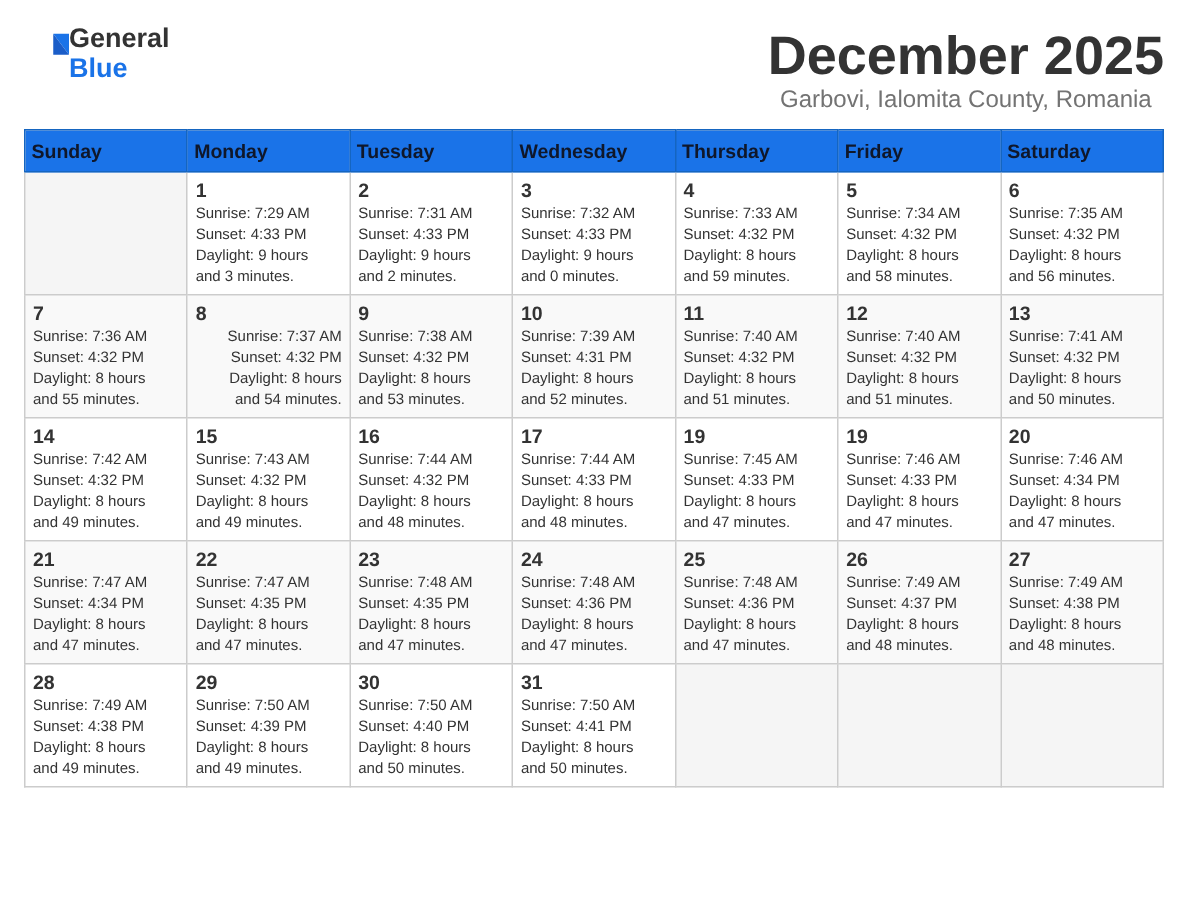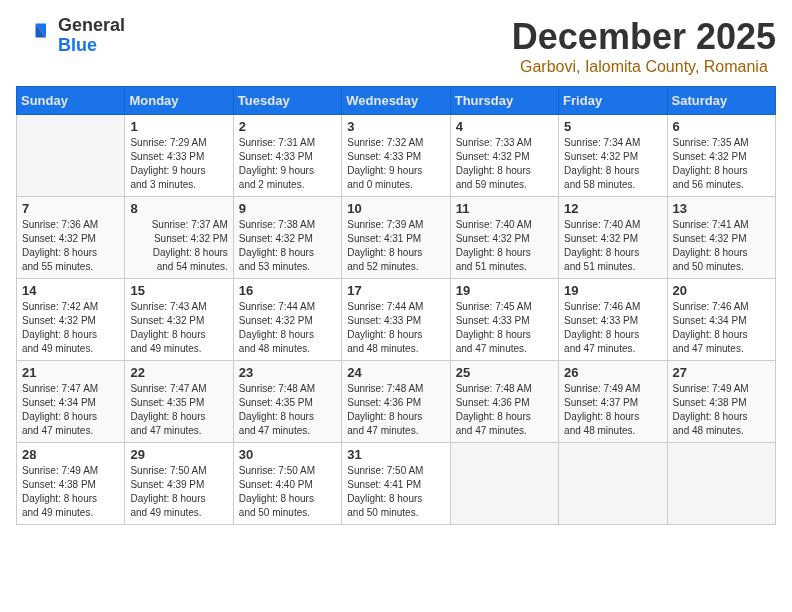--- a/index.html
+++ b/index.html
@@ -12,21 +12,21 @@
     }
     .header-area {
       display: flex;
       justify-content: space-between;
       align-items: flex-start;
       margin-bottom: 10px;
     }
     .logo {
       display: flex;
       align-items: center;
-      gap: 12px;
+      gap: 0;
     }
     .logo-text {
       font-size: 18px;
       font-weight: bold;
       line-height: 1.1;
     }
     .logo-general { color: #333; }
     .logo-blue { color: #1a73e8; }
     .logo-icon {
       width: 28px;
@@ -36,30 +36,30 @@
     .title-area {
       text-align: center;
     }
     .month-title {
       font-size: 36px;
       font-weight: bold;
       color: #333;
     }
     .subtitle {
       font-size: 16px;
-      color: #a16207;
+      color: #737373;
     }
     .calendar {
       width: 100%;
       border-collapse: collapse;
       border: 1px solid #ccc;
     }
     .calendar th {
       background-color: #1a73e8;
-      color: #e5e5e5;
+      color: #0f172a;
       font-size: 13px;
       font-weight: bold;
       padding: 6px 4px;
       text-align: left;
       border: 1px solid #1565c0;
     }
     .calendar td {
       border: 1px solid #ccc;
       vertical-align: top;
       padding: 4px 5px;

